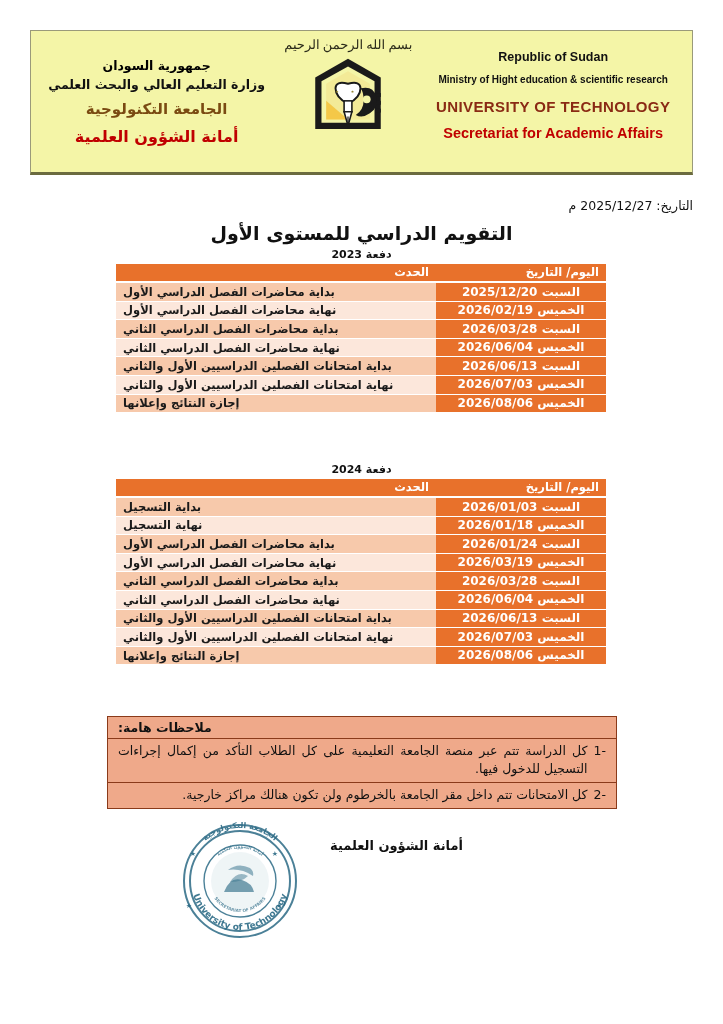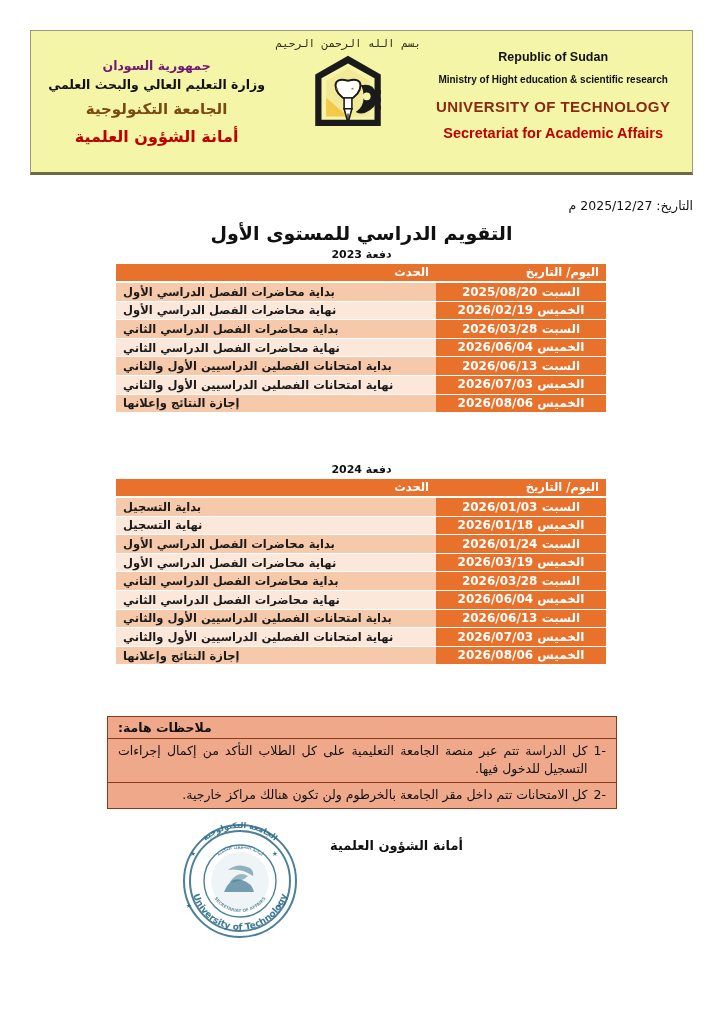--- a/index.html
+++ b/index.html
@@ -54,21 +54,21 @@
     width: 42%;
     text-align: center;
     direction: ltr;
     padding-bottom: 12px;
   }
 
   .ar-line1 {
     font-family: "DejaVu Sans", sans-serif;
     font-size: 12.5px;
     font-weight: bold;
-    color: #701a75;
+    color: #000000;
     letter-spacing: 1px;
     line-height: 1.5;
   }
   .ar-line2 {
     font-family: "DejaVu Sans", sans-serif;
     font-size: 12.5px;
     font-weight: bold;
     color: #111;
     line-height: 1.5;
   }
@@ -108,22 +108,22 @@
     letter-spacing: 0.4px;
     margin-bottom: 10px;
   }
   .en-line4 {
     font-size: 14.5px;
     font-weight: bold;
     color: #C00000;
   }
 
   .basmala {
-    font-family: Liberation Mono, monospace;
-    font-size: 11px;
+    font-family: Liberation Serif, serif;
+    font-size: 13px;
     color: #2b2b1a;
     direction: rtl;
     margin-bottom: 1px;
     white-space: nowrap;
   }
   .emblem {
     width: 78px;
     height: 82px;
     display: block;
   }
@@ -334,21 +334,21 @@
       <col class="col-event">
     </colgroup>
   <thead>
     <tr>
       <th class="col-date">اليوم/ التاريخ</th>
       <th class="col-event">الحدث</th>
     </tr>
   </thead>
   <tbody>
     <tr class="row-odd">
-        <td class="cell-date">السبت 2025/08/20</td>
+        <td class="cell-date">السبت 2025/12/20</td>
         <td class="cell-event">بداية محاضرات الفصل الدراسي الأول</td>
       </tr>
     <tr class="row-even">
         <td class="cell-date">الخميس 2026/02/19</td>
         <td class="cell-event">نهاية محاضرات الفصل الدراسي الأول</td>
       </tr>
     <tr class="row-odd">
         <td class="cell-date">السبت 2026/03/28</td>
         <td class="cell-event">بداية محاضرات الفصل الدراسي الثاني</td>
       </tr>

